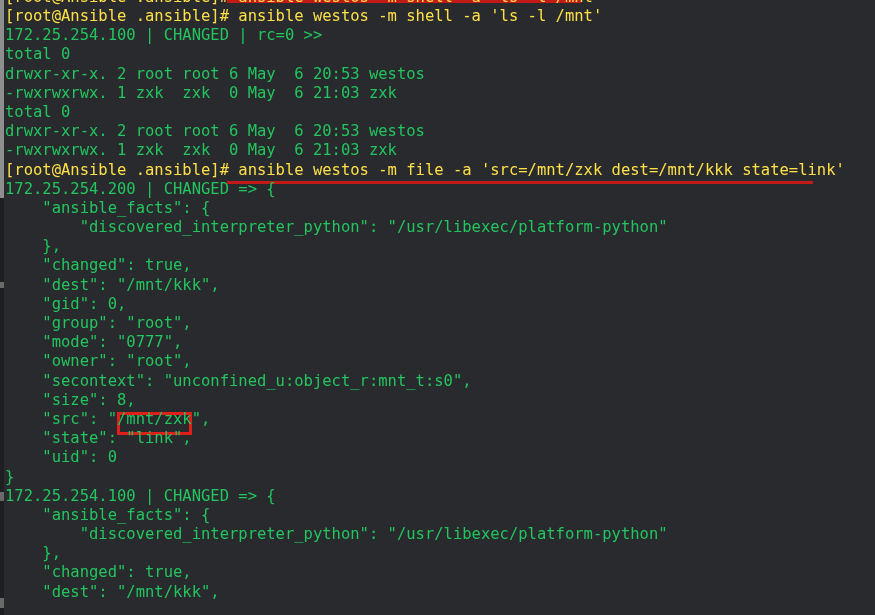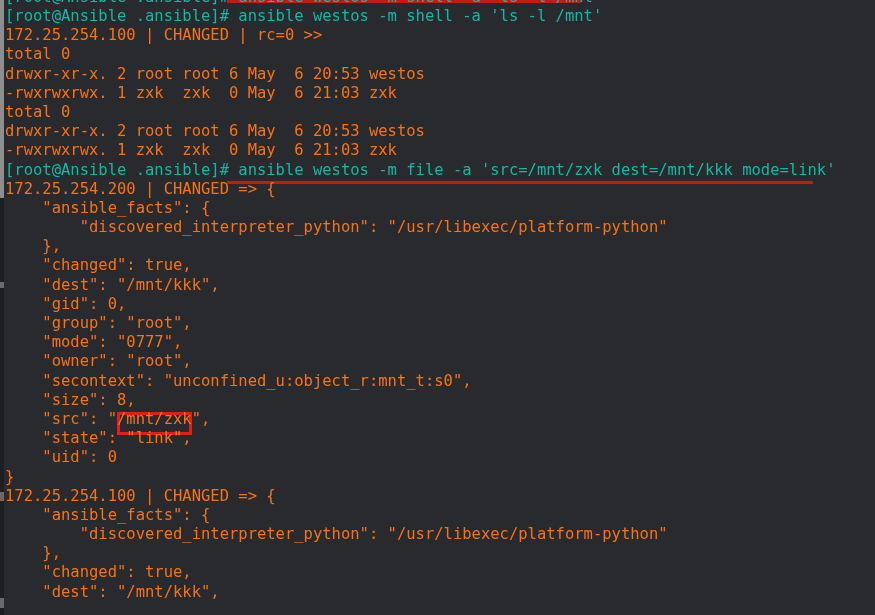--- a/index.html
+++ b/index.html
@@ -75,23 +75,23 @@
     z-index: 1;
   }
 
   .line {
     position: relative;
     height: 19.2px;
     line-height: 19.2px;
     font-size: 15.5px;
     letter-spacing: 0px;
     white-space: pre;
-    color: #f97316;
+    color: #22c55e;
   }
-  .line.cmd { color: #14b8a6; }
+  .line.cmd { color: #fde047; }
   .line.clip-top { height: 7px; line-height: 19.2px; overflow: hidden; }
 
   
   .underline-ann {
     position: absolute;
     bottom: 0px;
     height: 3px;
     background: #c21b17;
   }
 
@@ -118,21 +118,21 @@
   <div id="screen">
       <div class="line cmd clip-top" style="margin-top: -12px; height: 19px;">[root@Ansible .ansible]# ansible westos -m shell -a 'ls -l /mnt'</div>
       <div class="line cmd">[root@Ansible .ansible]# ansible westos -m shell -a 'ls -l /mnt'</div>
       <div class="line">172.25.254.100 | CHANGED | rc=0 &gt;&gt;</div>
       <div class="line">total 0</div>
       <div class="line">drwxr-xr-x. 2 root root 6 May  6 20:53 westos</div>
       <div class="line">-rwxrwxrwx. 1 zxk  zxk  0 May  6 21:03 zxk</div>
       <div class="line">total 0</div>
       <div class="line">drwxr-xr-x. 2 root root 6 May  6 20:53 westos</div>
       <div class="line">-rwxrwxrwx. 1 zxk  zxk  0 May  6 21:03 zxk</div>
-      <div class="line cmd">[root@Ansible .ansible]# ansible westos -m file -a 'src=/mnt/zxk dest=/mnt/kkk mode=link'</div>
+      <div class="line cmd">[root@Ansible .ansible]# ansible westos -m file -a 'src=/mnt/zxk dest=/mnt/kkk state=link'</div>
       <div class="line">172.25.254.200 | CHANGED =&gt; {</div>
       <div class="line">    "ansible_facts": {</div>
       <div class="line">        "discovered_interpreter_python": "/usr/libexec/platform-python"</div>
       <div class="line">    },</div>
       <div class="line">    "changed": true,</div>
       <div class="line">    "dest": "/mnt/kkk",</div>
       <div class="line">    "gid": 0,</div>
       <div class="line">    "group": "root",</div>
       <div class="line">    "mode": "0777",</div>
       <div class="line">    "owner": "root",</div>

